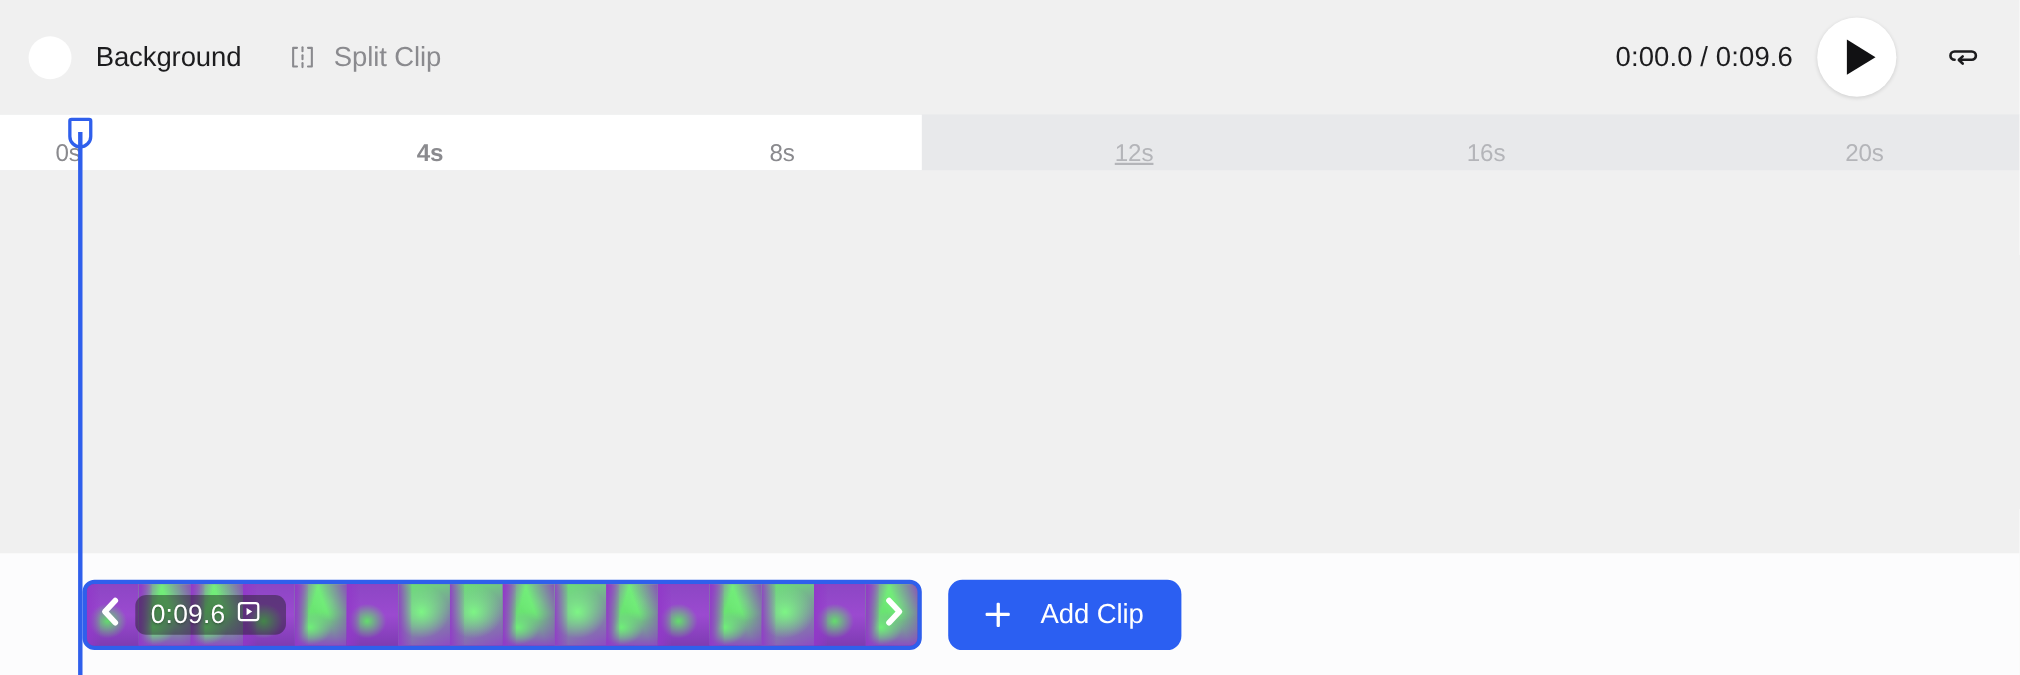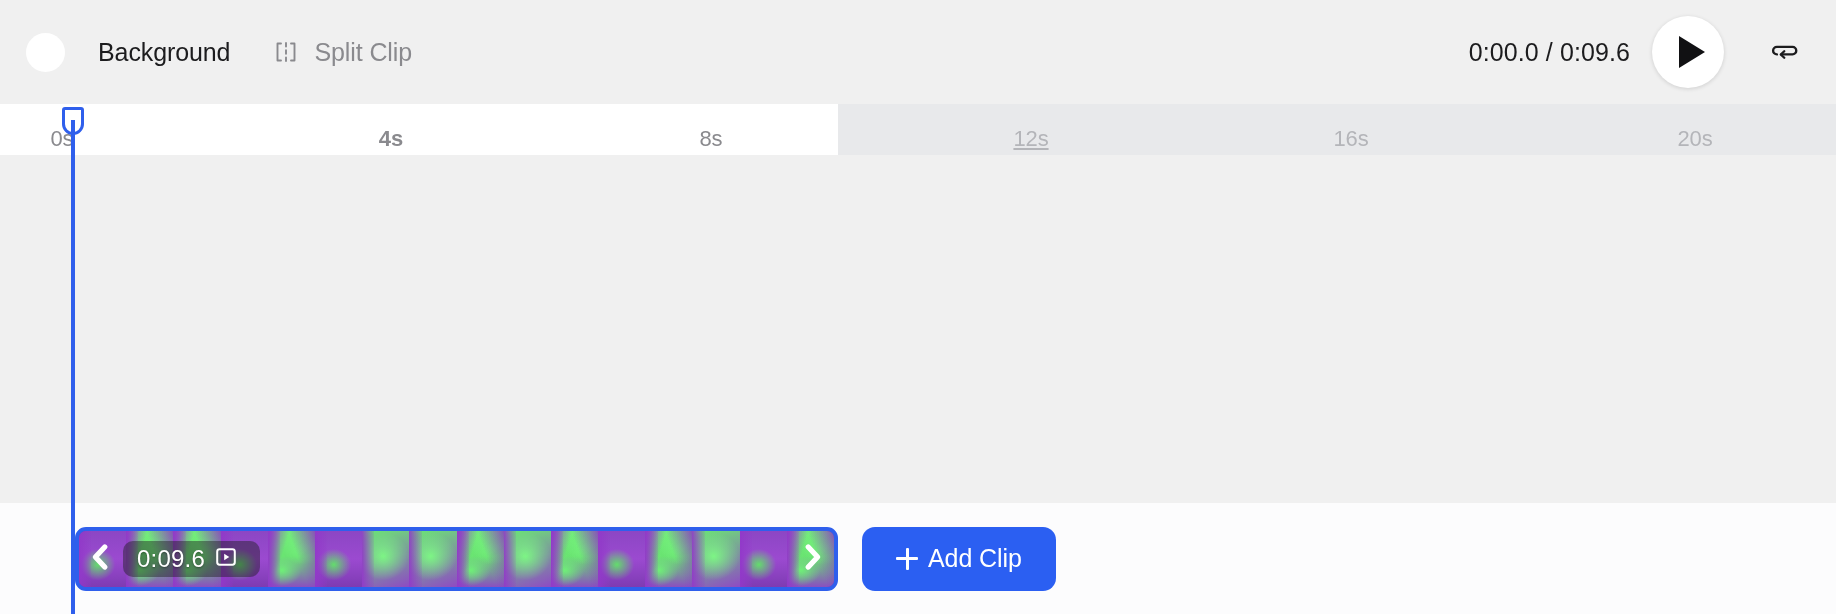--- a/index.html
+++ b/index.html
@@ -43,21 +43,21 @@
   .bg-swatch {
     width: 39px;
     height: 39px;
     border-radius: 50%;
     background: #ffffff;
     flex: 0 0 39px;
   }
   .bg-label {
     font-size: 25px;
     color: #1c1c1e;
-    margin-left: 33px;
+    margin-left: 22px;
     letter-spacing: -0.1px;
     white-space: nowrap;
   }
   .split-clip {
     display: flex;
     align-items: center;
     margin-left: 44px;
     cursor: pointer;
     user-select: none;
   }
@@ -257,21 +257,21 @@
     padding: 0 34px;
     border: none;
     border-radius: 13px;
     background: #2b5ff2;
     color: #ffffff;
     font-family: "Liberation Sans", sans-serif;
     font-size: 25px;
     letter-spacing: -0.1px;
     display: flex;
     align-items: center;
-    gap: 10px;
+    gap: 28px;
     cursor: pointer;
     white-space: nowrap;
     flex: 0 0 auto;
   }
   .plus-glyph {
     position: relative;
     width: 22px;
     height: 22px;
     flex: 0 0 22px;
   }

